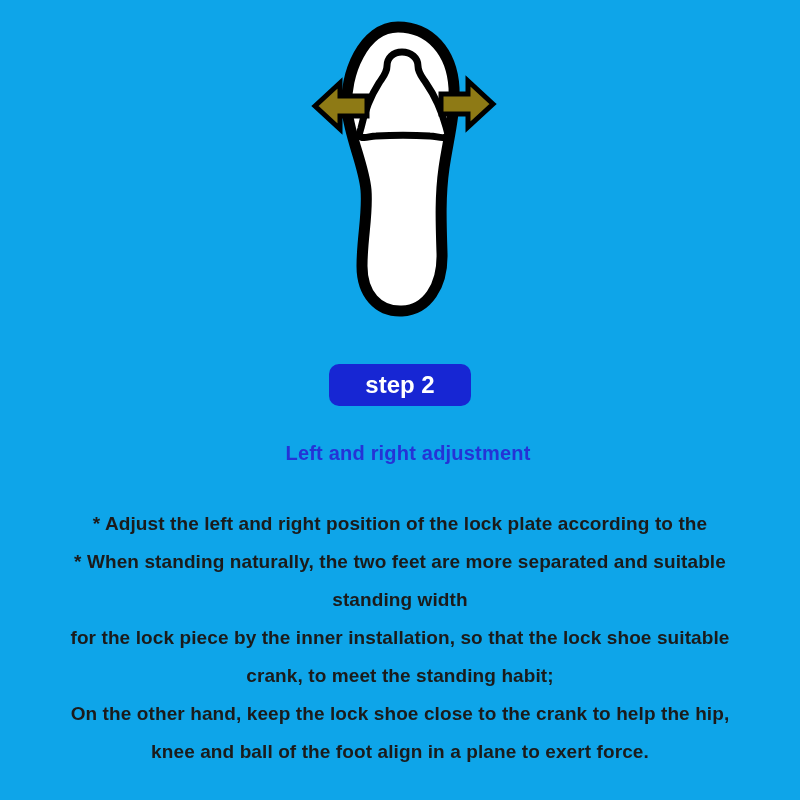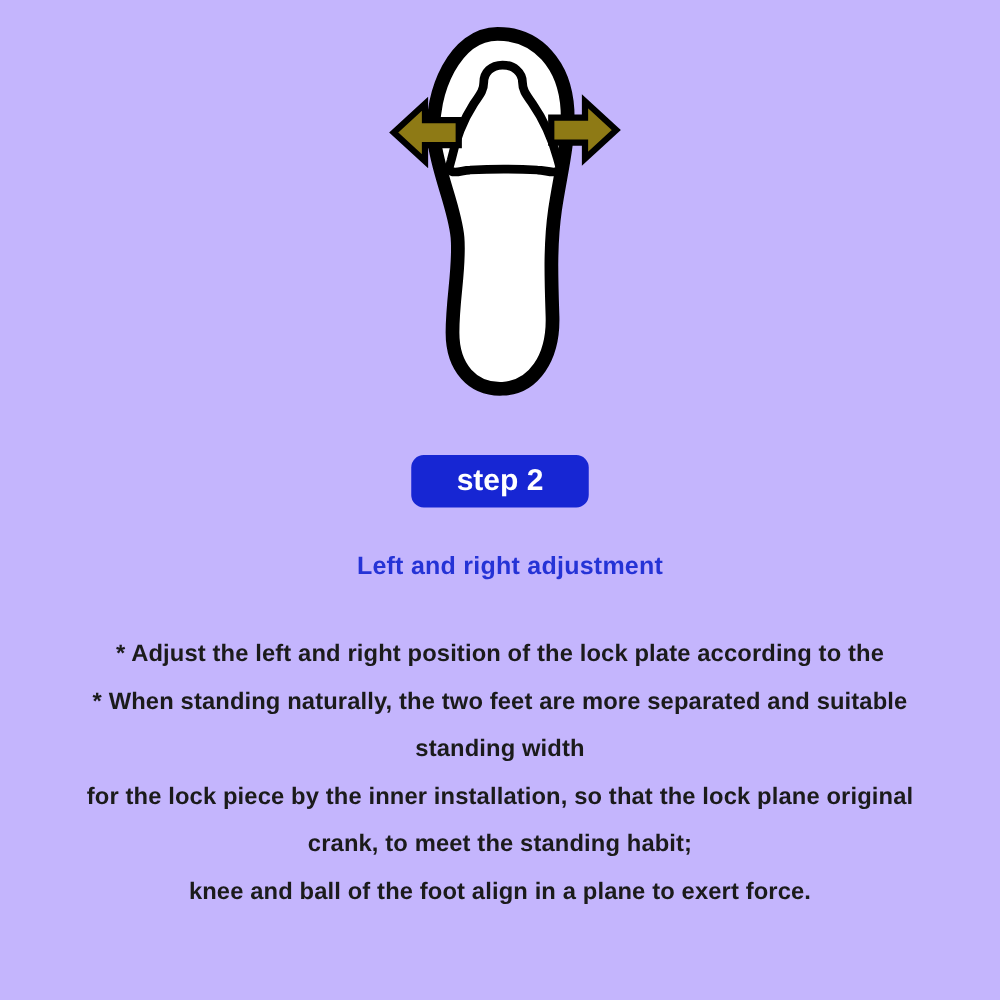--- a/index.html
+++ b/index.html
@@ -5,21 +5,21 @@
   html, body {
     margin: 0;
     padding: 0;
     background: #ffffff;
     font-family: "Liberation Sans", sans-serif;
   }
   .page {
     width: 800px;
     height: 800px;
     margin: 0 auto;
-    background: #c4b5fd;
+    background: #0ea5e9;
     overflow: hidden;
     position: relative;
   }
   .figure {
     width: 200px;
     margin: 18px auto 0 auto;
     height: 312px;
   }
   .figure svg { display: block; }
   .step-badge {
@@ -94,18 +94,19 @@
   </div>
 
   <div class="step-badge">step 2</div>
 
   <h2 class="heading">Left and right adjustment</h2>
 
   <div class="instructions">
     <div class="line">* Adjust the left and right position of the lock plate according to the</div>
     <div class="line">* When standing naturally, the two feet are more separated and suitable</div>
     <div class="line">standing width</div>
-    <div class="line">for the lock piece by the inner installation, so that the lock plane original</div>
+    <div class="line">for the lock piece by the inner installation, so that the lock shoe suitable</div>
     <div class="line">crank, to meet the standing habit;</div>
+    <div class="line">On the other hand, keep the lock shoe close to the crank to help the hip,</div>
     <div class="line">knee and ball of the foot align in a plane to exert force.</div>
   </div>
 
 </div>
 
 </body></html>

